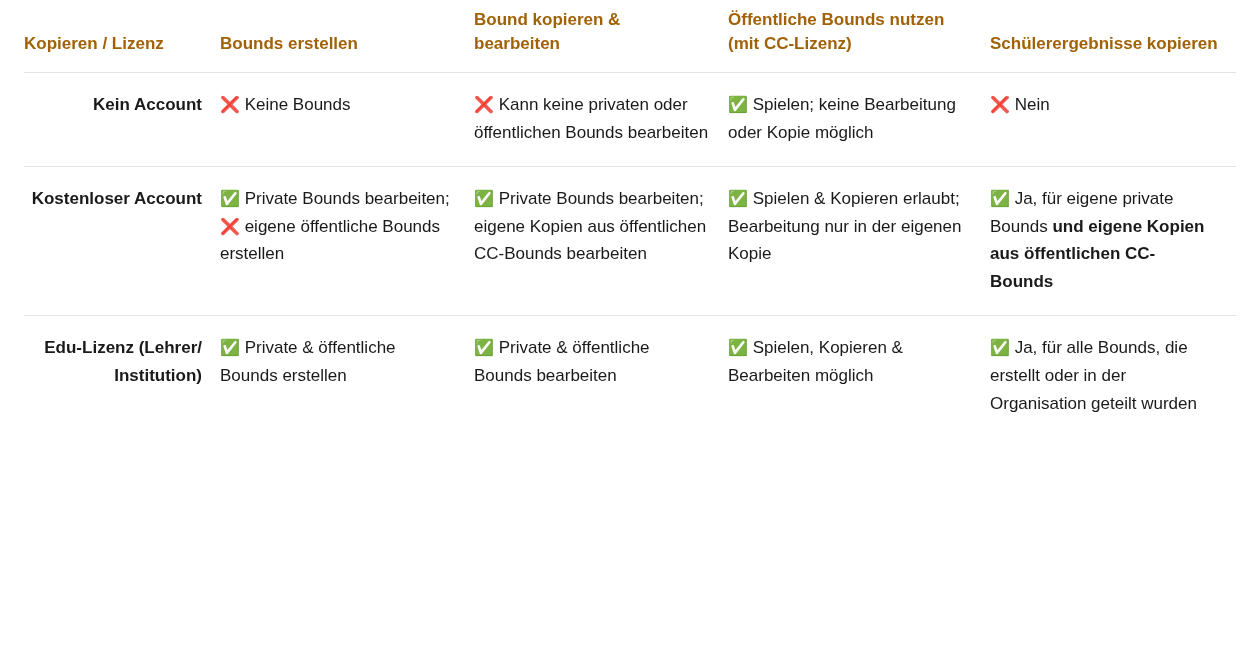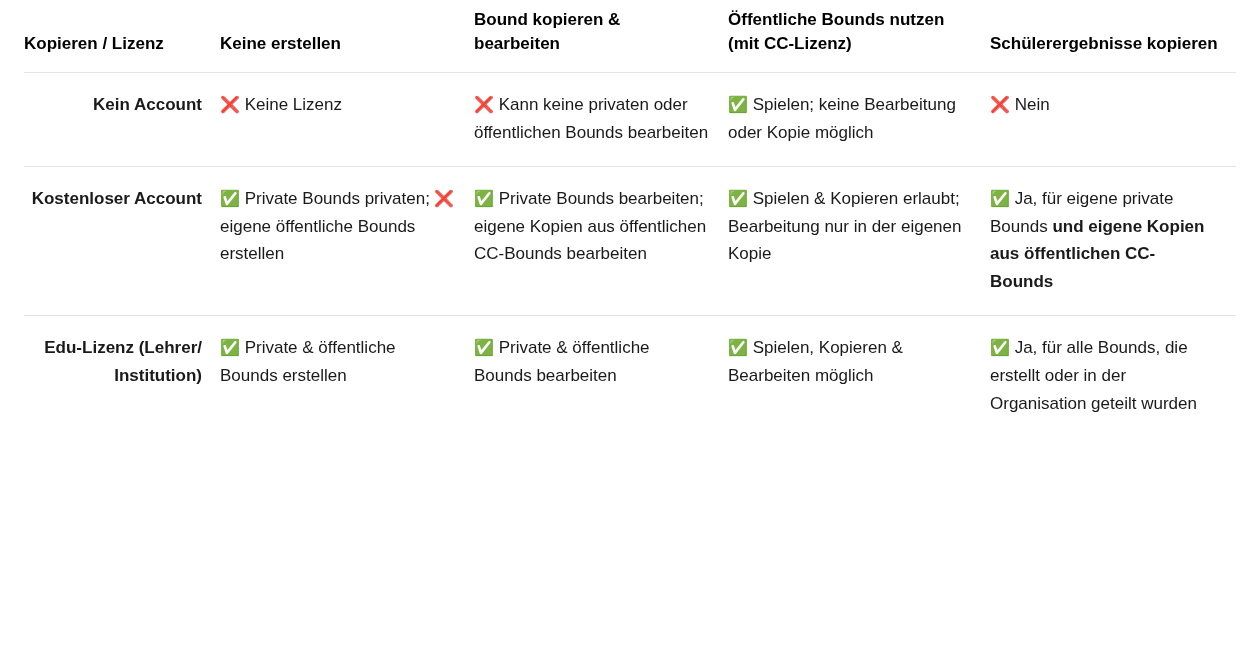--- a/index.html
+++ b/index.html
@@ -30,21 +30,21 @@
   table.matrix col.c2 { width: 254px; }
   table.matrix col.c3 { width: 262px; }
   table.matrix col.c4 { width: 246px; }
 
   table.matrix thead th {
     text-align: left;
     vertical-align: bottom;
     font-size: 17px;
     font-weight: bold;
     line-height: 1.42;
-    color: #000000;
+    color: #a16207;
     padding: 0 18px 16px 0;
     border-bottom: 1px solid #e4e4e4;
   }
   table.matrix tbody td {
     vertical-align: top;
     font-size: 17px;
     line-height: 1.62;
     color: #1a1a1a;
     padding: 18px 18px 20px 0;
     border-bottom: 1px solid #e4e4e4;
@@ -73,53 +73,53 @@
     <colgroup>
       <col class="c0">
         <col class="c1">
         <col class="c2">
         <col class="c3">
         <col class="c4">
     </colgroup>
     <thead>
       <tr>
         <th>Kopieren / Lizenz</th>
-        <th>Keine erstellen</th>
+        <th>Bounds erstellen</th>
         <th>Bound kopieren &amp; bearbeiten</th>
         <th>Öffentliche Bounds nutzen (mit CC-Lizenz)</th>
         <th>Schülerergebnisse kopieren</th>
       </tr>
     </thead>
     <tbody>
 
       <tr>
         <td class="rowhead">Kein Account</td>
         <td>
           <span class="mark mark-no">❌</span>
-          <span>Keine Lizenz</span>
+          <span>Keine Bounds</span>
         </td>
         <td>
           <span class="mark mark-no">❌</span>
           <span>Kann keine privaten oder öffentlichen Bounds bearbeiten</span>
         </td>
         <td>
           <span class="mark mark-yes">✅</span>
           <span>Spielen; keine Bearbeitung oder Kopie möglich</span>
         </td>
         <td>
           <span class="mark mark-no">❌</span>
           <span>Nein</span>
         </td>
       </tr>
 
       <tr>
         <td class="rowhead">Kostenloser Account</td>
         <td>
           <span class="mark mark-yes">✅</span>
-          <span>Private Bounds privaten; </span>
+          <span>Private Bounds bearbeiten; </span>
           <span class="mark mark-no">❌</span>
           <span>eigene öffentliche Bounds erstellen</span>
         </td>
         <td>
           <span class="mark mark-yes">✅</span>
           <span>Private Bounds bearbeiten; eigene Kopien aus öffentlichen CC-Bounds bearbeiten</span>
         </td>
         <td>
           <span class="mark mark-yes">✅</span>
           <span>Spielen &amp; Kopieren erlaubt; Bearbeitung nur in der eigenen Kopie</span>

